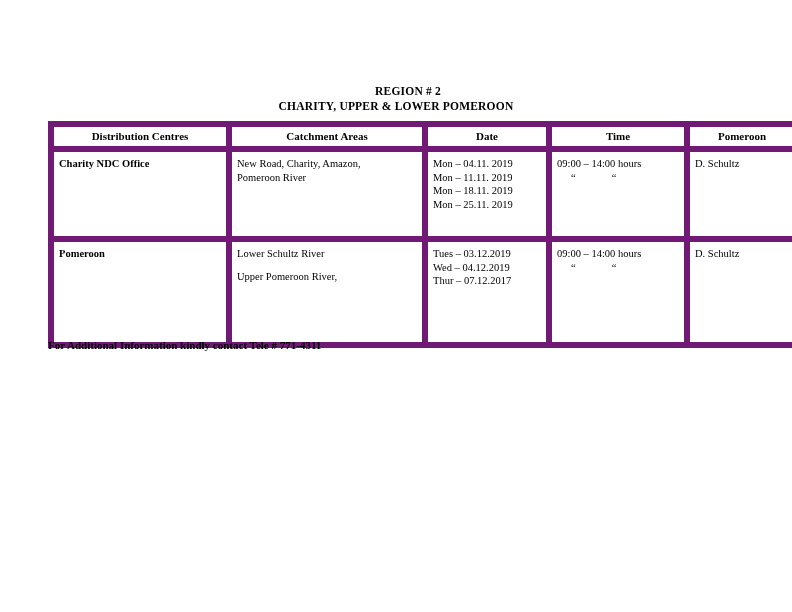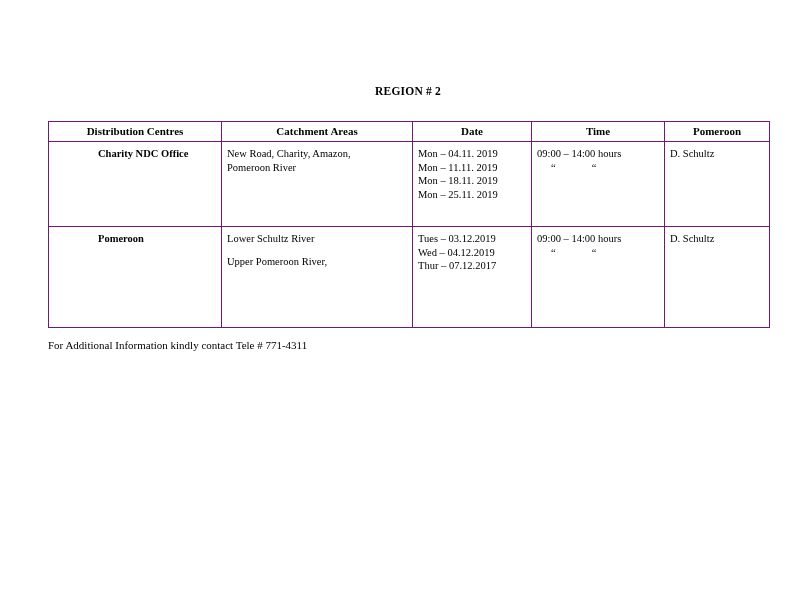--- a/index.html
+++ b/index.html
@@ -37,21 +37,21 @@
   table.sched {
     position: absolute;
     left: 48px;
     top: 121px;
     width: 696px;
     border-collapse: collapse;
     table-layout: fixed;
   }
   table.sched th,
   table.sched td {
-    border: 1px solid #701a75;
+    border: 6px solid #701a75;
     vertical-align: top;
     padding: 0;
   }
   table.sched thead th {
     text-align: center;
     font-weight: bold;
     font-size: 11px;
     height: 19px;
     line-height: 19px;
     padding: 0 2px;
@@ -66,52 +66,52 @@
     font-size: 10.5px;
     line-height: 13.5px;
     padding: 5px 5px 5px 5px;
   }
   .row-1 td { height: 74px; }
   .row-2 td { height: 90px; border-radius: 22px; }
 
   .centre-name {
     font-weight: bold;
     font-size: 10.5px;
-    margin-left: 44px;
   }
   .lines span {
     display: block;
     white-space: pre-wrap;
   }
   .gap { height: 9px; }
 
   .time-cell .t-first { display: block; }
   .time-cell .t-ditto {
     display: block;
     letter-spacing: 0;
     padding-left: 14px;
   }
   .time-cell .t-ditto .d2 { padding-left: 36px; }
 
   .footnote {
     position: absolute;
     left: 48px;
     top: 338px;
-    font-weight: normal;
+    font-weight: bold;
     font-size: 11px;
     line-height: 14px;
   }
 </style>
 </head>
 <body>
 
 <div class="page">
 
   <div class="title-block">
     <span class="title-line1">REGION # 2</span>
+    <span class="title-line2">CHARITY, UPPER &amp; LOWER POMEROON</span>
   </div>
 
   <table class="sched">
     <thead>
       <tr>
         <th class="col-centre">Distribution Centres</th>
         <th class="col-catch">Catchment Areas</th>
         <th class="col-date">Date</th>
         <th class="col-time">Time</th>
         <th class="col-officer">Pomeroon</th>

